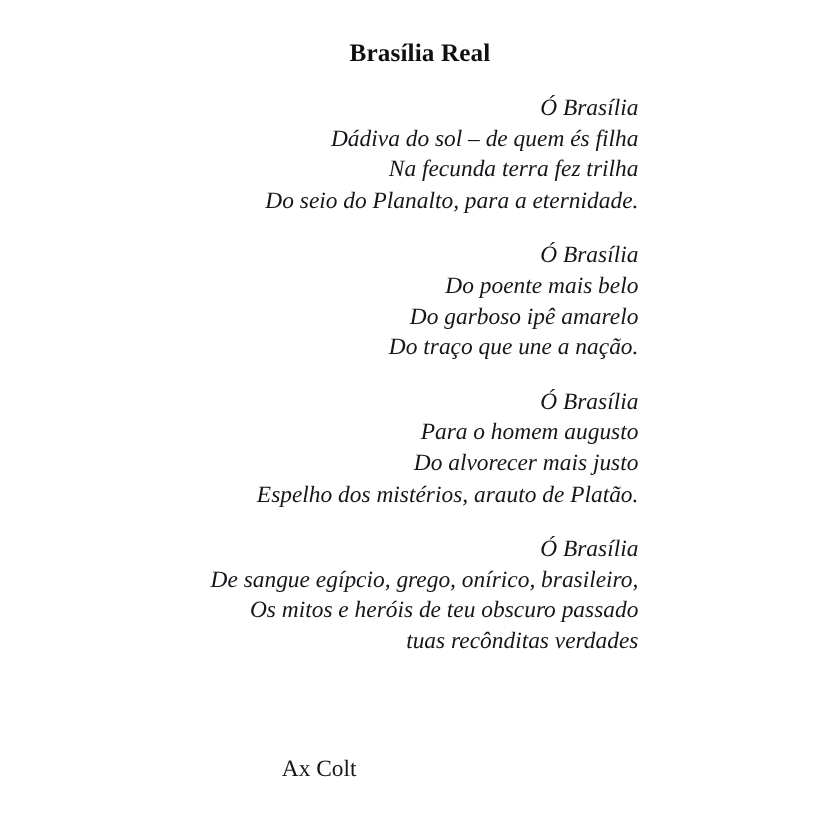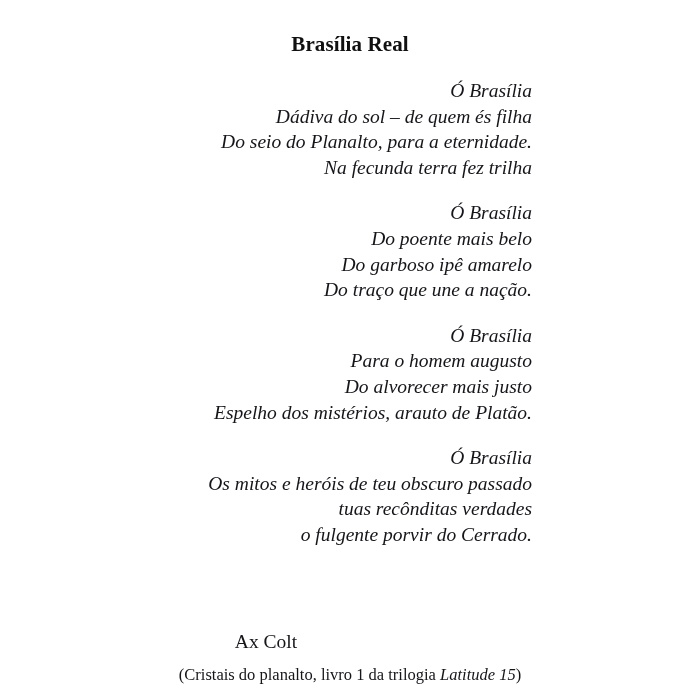--- a/index.html
+++ b/index.html
@@ -99,46 +99,43 @@
 
 <div class="page">
 
   <h1 class="poem-title">Brasília Real</h1>
 
   <div class="poem-body">
 
     <div class="stanza">
       <span class="verse-line">Ó Brasília</span>
       <span class="verse-line">Dádiva do sol – de quem és filha</span>
+      <span class="verse-line">Na fecunda terra fez trilha</span>
       <span class="verse-line">Do seio do Planalto, para a eternidade.</span>
-      <span class="verse-line">Na fecunda terra fez trilha</span>
     </div>
 
     <div class="stanza">
       <span class="verse-line">Ó Brasília</span>
       <span class="verse-line">Do poente mais belo</span>
       <span class="verse-line">Do garboso ipê amarelo</span>
       <span class="verse-line">Do traço que une a nação.</span>
     </div>
 
     <div class="stanza">
       <span class="verse-line">Ó Brasília</span>
       <span class="verse-line">Para o homem augusto</span>
       <span class="verse-line">Do alvorecer mais justo</span>
       <span class="verse-line">Espelho dos mistérios, arauto de Platão.</span>
     </div>
 
     <div class="stanza">
       <span class="verse-line">Ó Brasília</span>
+      <span class="verse-line">De sangue egípcio, grego, onírico, brasileiro,</span>
       <span class="verse-line">Os mitos e heróis de teu obscuro passado</span>
       <span class="verse-line">tuas recônditas verdades</span>
-      <span class="verse-line">o fulgente porvir do Cerrado.</span>
     </div>
 
   </div>
 
   <div class="signature">Ax Colt</div>
 
-  <div class="footnote">
-    <span>(Cristais do planalto, livro 1 da trilogia </span><span class="title-italic">Latitude 15</span><span>)</span>
-  </div>
 
 </div>
 
 </body></html>

